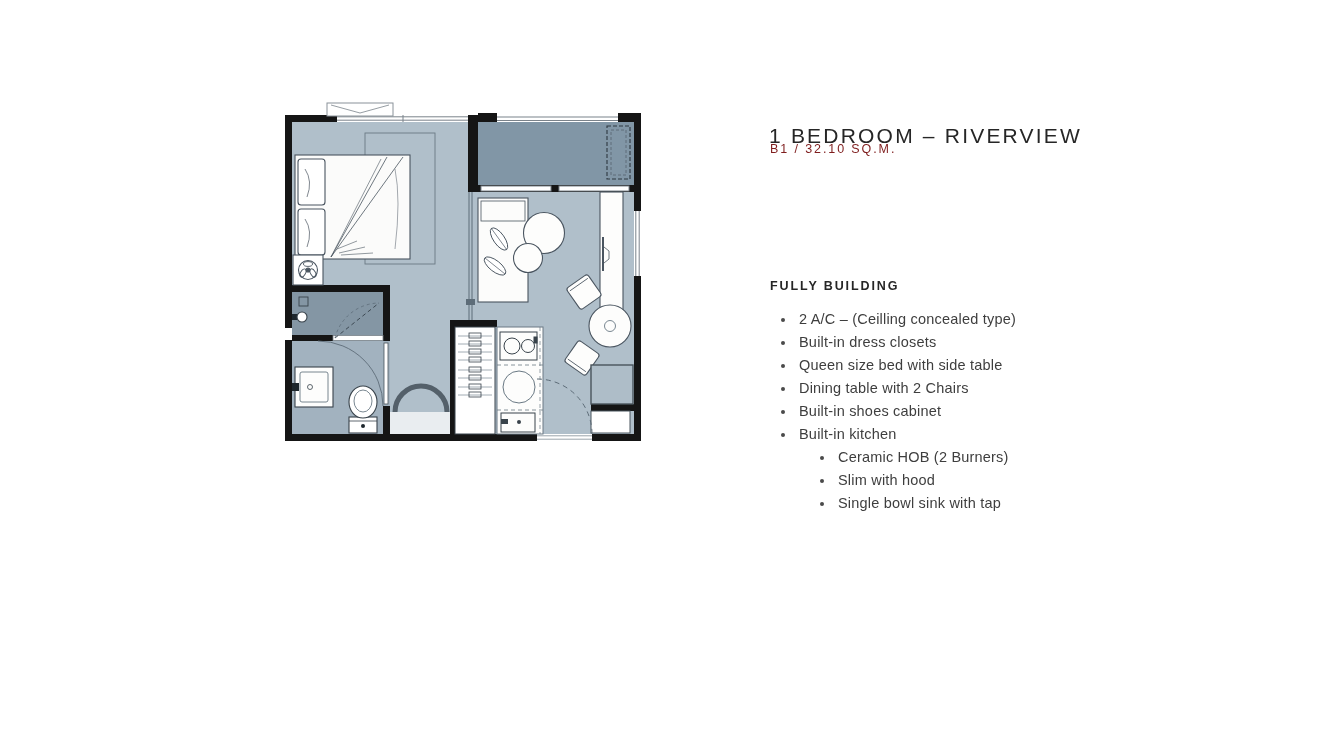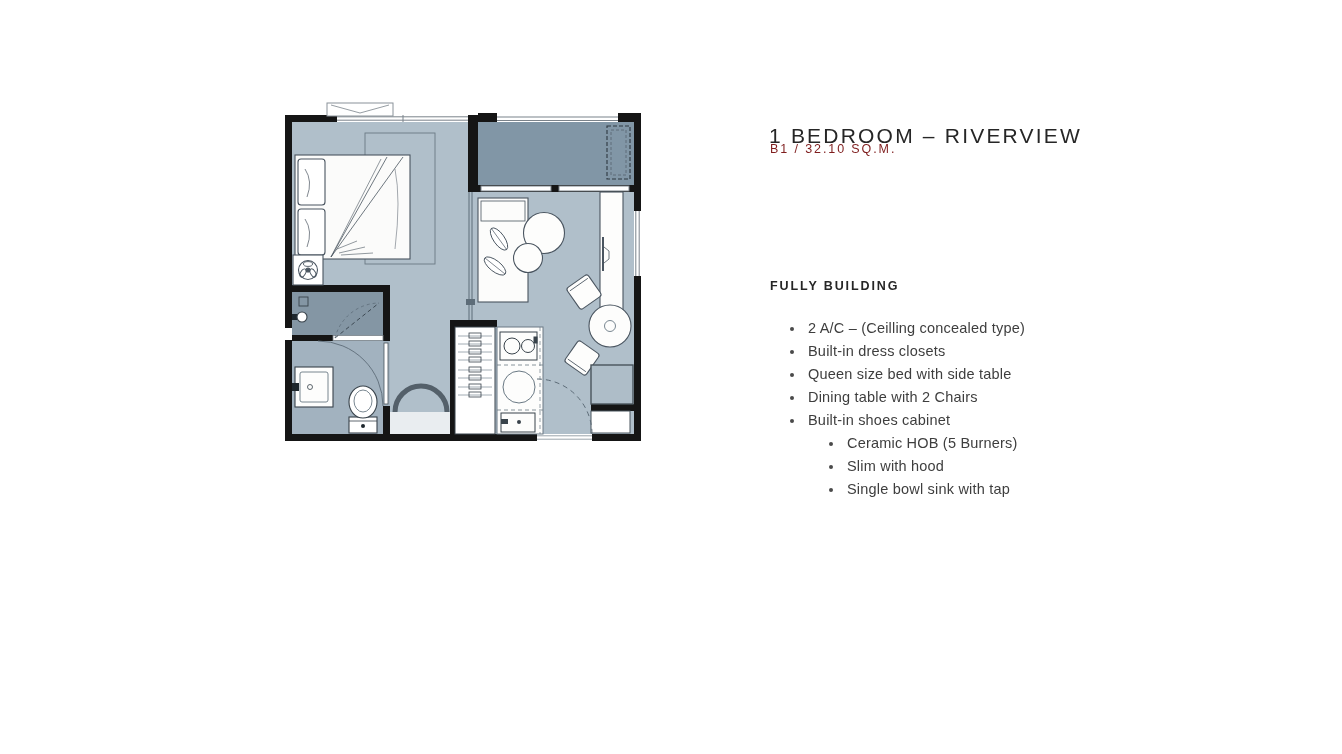--- a/index.html
+++ b/index.html
@@ -4,21 +4,21 @@
 <style>
   html,body{margin:0;padding:0;background:#fff;}
   .page{position:relative;width:1342px;height:606px;background:#ffffff;overflow:hidden;
         font-family:"Liberation Sans",sans-serif;}
   .title{position:absolute;left:769px;top:110px;font-size:21px;letter-spacing:2.2px;
          font-weight:500;color:#262626;white-space:nowrap;}
   .subtitle{position:absolute;left:770px;top:142px;font-size:12.5px;letter-spacing:1.9px;
          font-weight:500;color:#7f1d1d;white-space:nowrap;}
   .furn-heading{position:absolute;left:770px;top:279px;font-size:12.5px;letter-spacing:1.9px;
          font-weight:700;color:#262626;white-space:nowrap;}
-  ul.features{position:absolute;left:776px;top:307px;list-style:none;margin:10px;padding:0;
+  ul.features{position:absolute;left:776px;top:307px;list-style:none;margin:1px;padding:0;
          font-size:14.5px;color:#3e3e3e;letter-spacing:0.2px;}
   ul.features li{position:relative;height:23px;line-height:23px;padding-left:22px;white-space:nowrap;}
   ul.features li::before{content:"";position:absolute;left:4px;top:10px;width:4px;height:4px;
          border-radius:50%;background:#4a4a4a;}
   ul.features li.indent{margin-left:39px;}
   .building-label{position:absolute;left:67px;top:685px;font-size:12px;letter-spacing:1.7px;
          font-weight:700;color:#0c4a6e;white-space:nowrap;}
   svg.floorplan{position:absolute;left:285px;top:99px;}
   svg.miniplan{position:absolute;left:66px;top:704px;}
 </style>
@@ -215,21 +215,22 @@
   <h1 class="title">1 BEDROOM – RIVERVIEW</h1>
   <div class="subtitle">B1 / 32.10 SQ.M.</div>
   <div class="furn-heading">FULLY BUILDING</div>
 
   <ul class="features">
     <li><span>2 A/C – (Ceilling concealed type)</span></li>
     <li><span>Built-in dress closets</span></li>
     <li><span>Queen size bed with side table</span></li>
     <li><span>Dining table with 2 Chairs</span></li>
     <li><span>Built-in shoes cabinet</span></li>
-    <li class="indent"><span>Ceramic HOB (5 Burners)</span></li>
+    <li><span>Built-in kitchen</span></li>
+    <li class="indent"><span>Ceramic HOB (2 Burners)</span></li>
     <li class="indent"><span>Slim with hood</span></li>
     <li class="indent"><span>Single bowl sink with tap</span></li>
   </ul>
 
   <div class="building-label">BUILDING B</div>
 
   <svg class="miniplan" width="225" height="50" viewBox="0 0 225 50">
     <g fill="none" stroke="#2a2a2a" stroke-width="1.4">
       <rect x="2" y="9" width="200" height="30" fill="#ffffff"></rect>
       <line x1="2" y1="24" x2="16" y2="24"></line>

